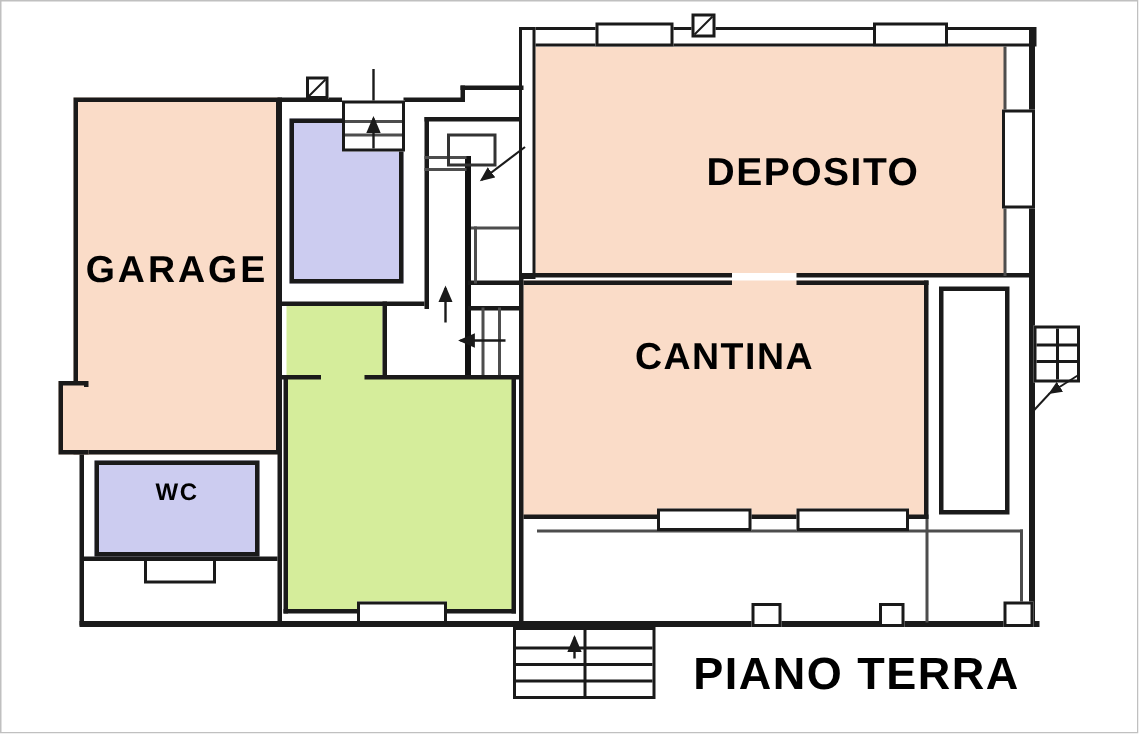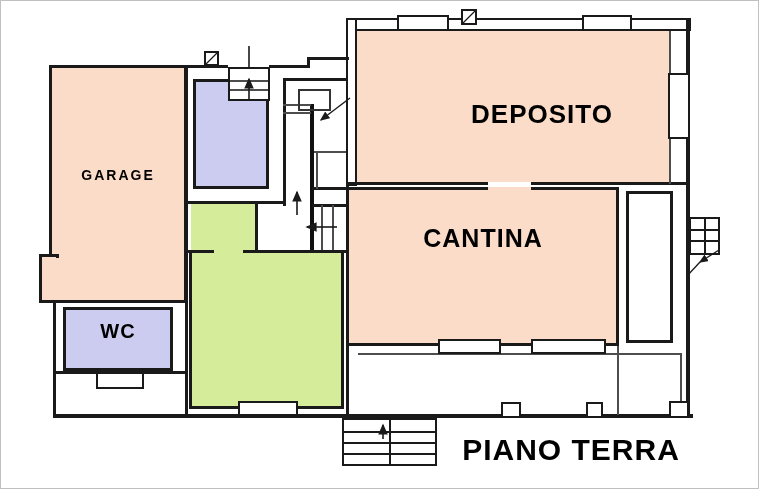--- a/index.html
+++ b/index.html
@@ -156,23 +156,23 @@
       <line x1="718" y1="249" x2="699" y2="261" marker-end="url(#ah)"></line>
       <line x1="699" y1="261" x2="686" y2="275"></line>
     </g>
 
     <g stroke="#1a1a1a" stroke-width="1.3" fill="none">
       <line x1="205" y1="63" x2="216" y2="52"></line>
       <line x1="462" y1="22" x2="474" y2="10"></line>
     </g>
   </svg>
 
-  <div class="label" style="left:48px;top:167px;width:138px;font-size:14px;letter-spacing:2px;">GARAGE</div>
+  <div class="label" style="left:48px;top:167px;width:138px;font-size:25px;letter-spacing:2px;">GARAGE</div>
 
-  <div class="label" style="left:62px;top:320px;width:110px;font-size:20px;letter-spacing:1px;">WC</div>
+  <div class="label" style="left:62px;top:320px;width:110px;font-size:16px;letter-spacing:1px;">WC</div>
 
 
   <div class="label" style="left:355px;top:100px;width:372px;font-size:26px;letter-spacing:1px;">DEPOSITO</div>
 
   <div class="label" style="left:440px;top:434px;width:260px;font-size:30px;letter-spacing:1px;">PIANO TERRA</div>
 
   <div class="label" style="left:348px;top:225px;width:268px;font-size:25px;letter-spacing:1px;">CANTINA</div>
 
 </div>
 

